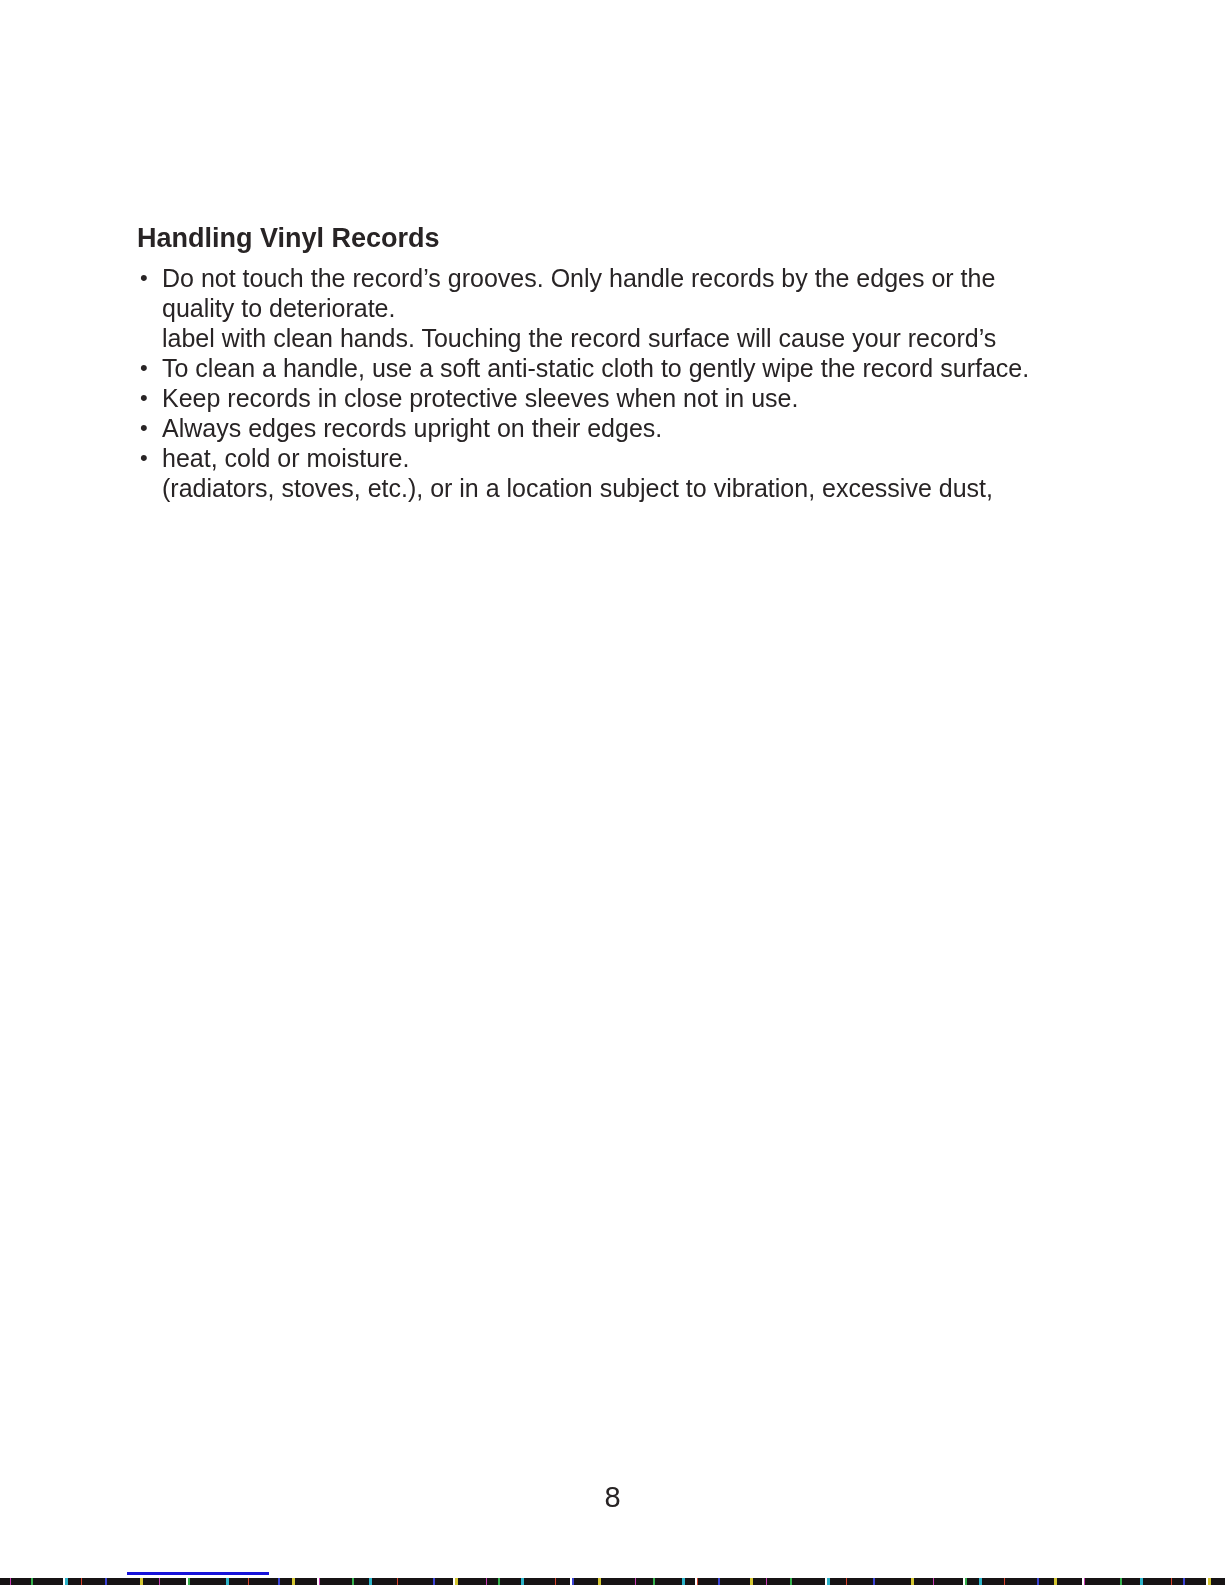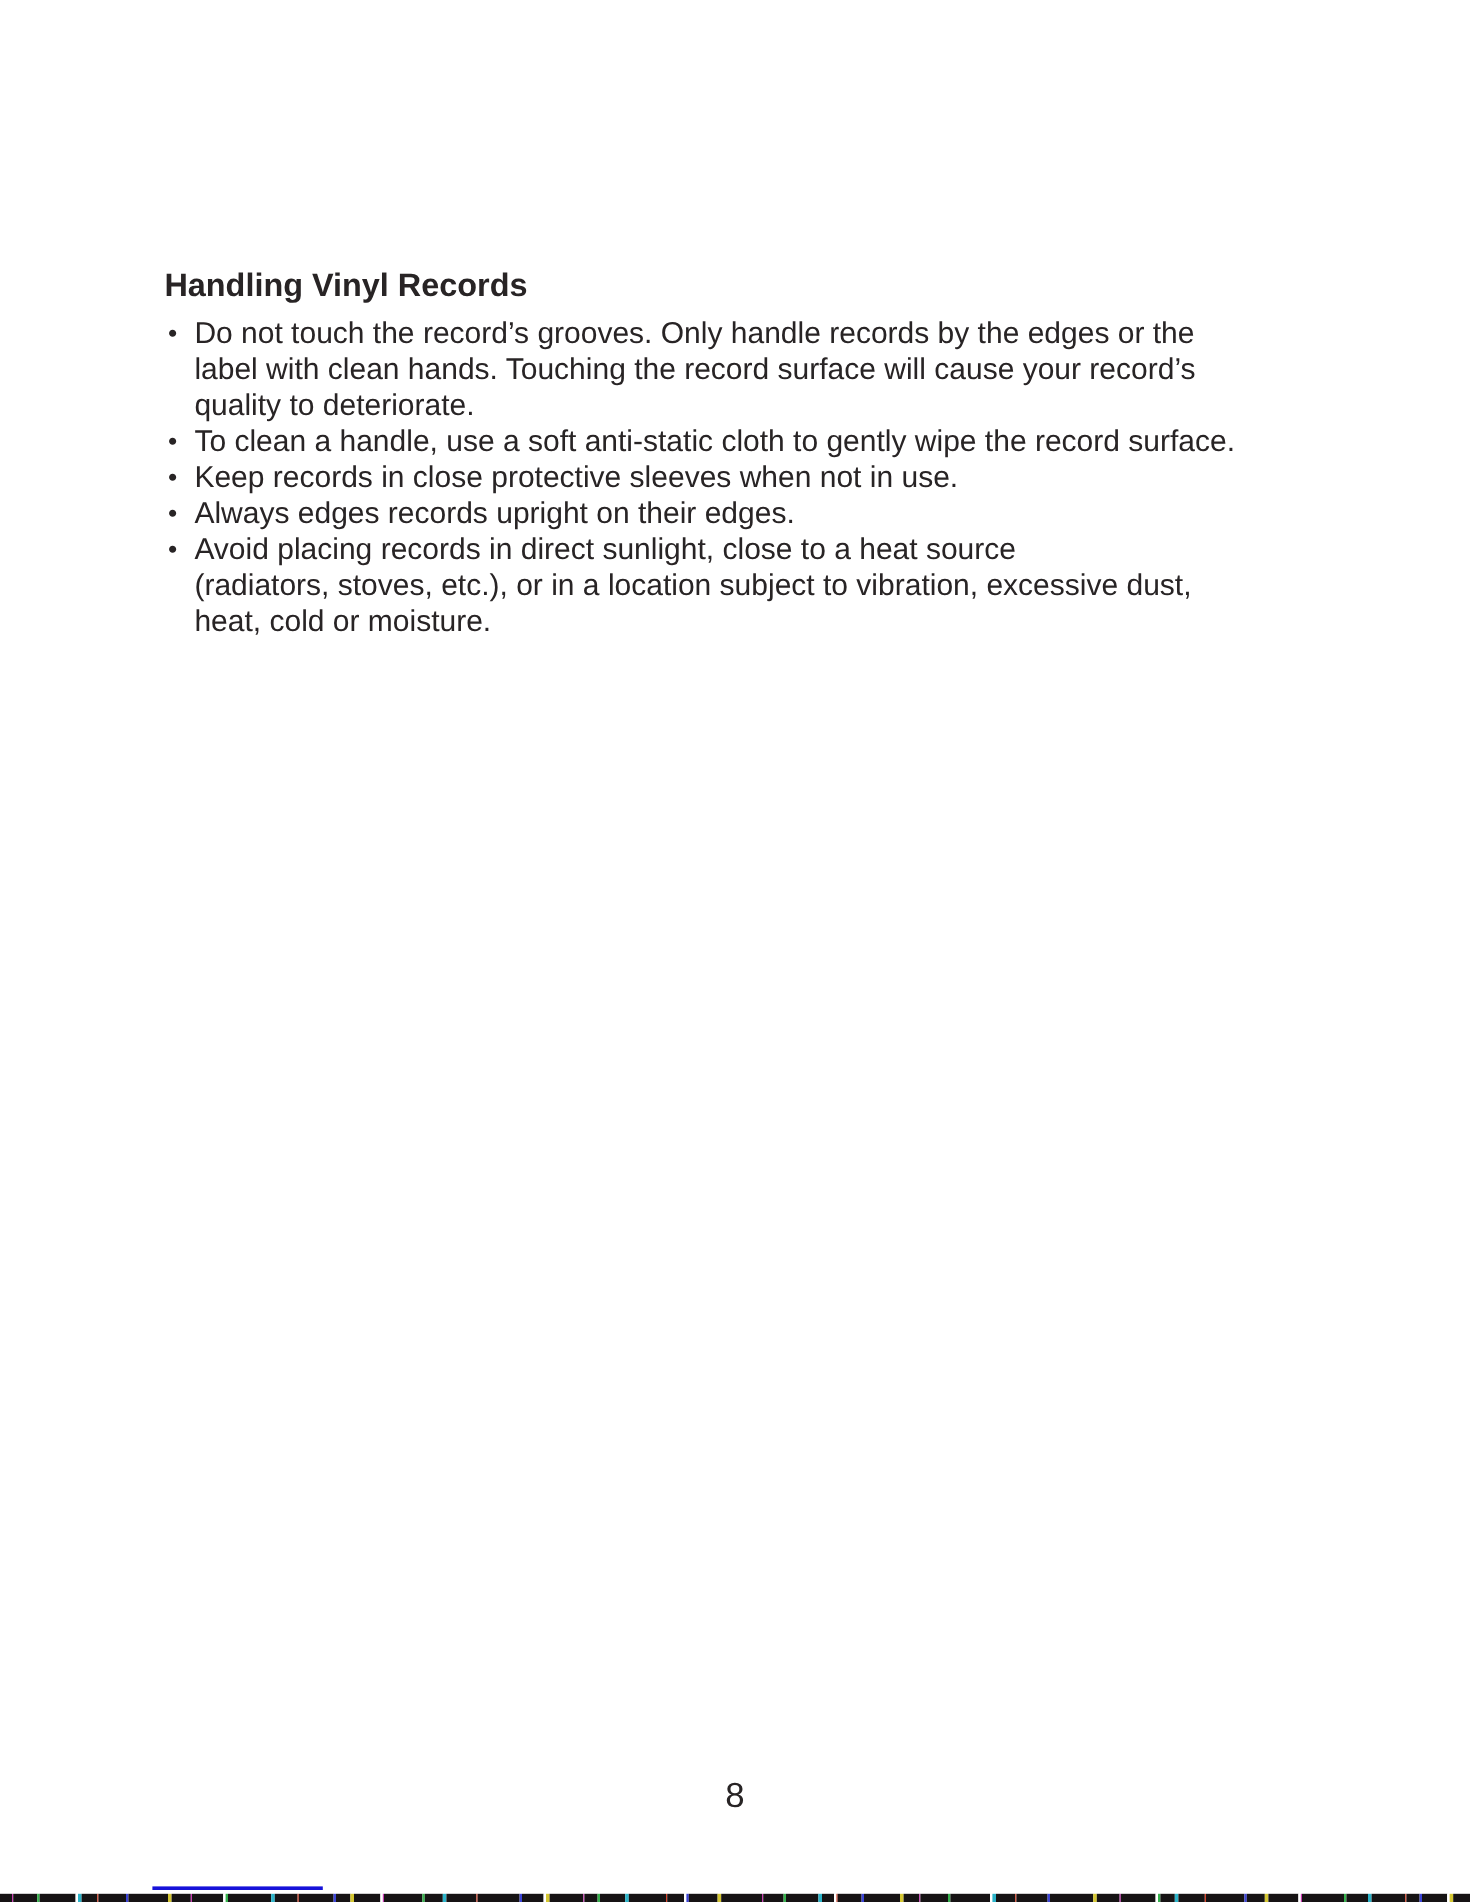--- a/index.html
+++ b/index.html
@@ -100,40 +100,39 @@
 
 <div class="page">
 
 
   <h2 class="sub-heading">Handling Vinyl Records</h2>
 
   <div class="bullet-list" id="bullet-list">
       <div class="bullet-item">
         <span class="bullet-marker">•</span>
         <div class="bullet-line">Do not touch the record’s grooves. Only handle records by the edges or the</div>
+        <div class="bullet-line">quality to deteriorate.</div>
         <div class="bullet-line">label with clean hands. Touching the record surface will cause your record’s</div>
-        <div class="bullet-line">quality to deteriorate.</div>
       </div>
       <div class="bullet-item">
         <span class="bullet-marker">•</span>
         <div class="bullet-line">To clean a handle, use a soft anti-static cloth to gently wipe the record surface.</div>
       </div>
       <div class="bullet-item">
         <span class="bullet-marker">•</span>
         <div class="bullet-line">Keep records in close protective sleeves when not in use.</div>
       </div>
       <div class="bullet-item">
         <span class="bullet-marker">•</span>
         <div class="bullet-line">Always edges records upright on their edges.</div>
       </div>
       <div class="bullet-item">
         <span class="bullet-marker">•</span>
-        <div class="bullet-line">Avoid placing records in direct sunlight, close to a heat source</div>
+        <div class="bullet-line">heat, cold or moisture.</div>
         <div class="bullet-line">(radiators, stoves, etc.), or in a location subject to vibration, excessive dust,</div>
-        <div class="bullet-line">heat, cold or moisture.</div>
       </div>
     </div>
 
   <div class="page-number">8</div>
 
   <div class="blue-underline" id="blue-underline" style="background: rgb(22, 18, 217);"></div>
 
   <div class="scan-edge" id="scan-edge">
       <div class="seg" style="width: 10px; background: rgb(22, 19, 20);"></div>
       <div class="seg" style="width: 1px; background: rgb(201, 60, 180);"></div>

